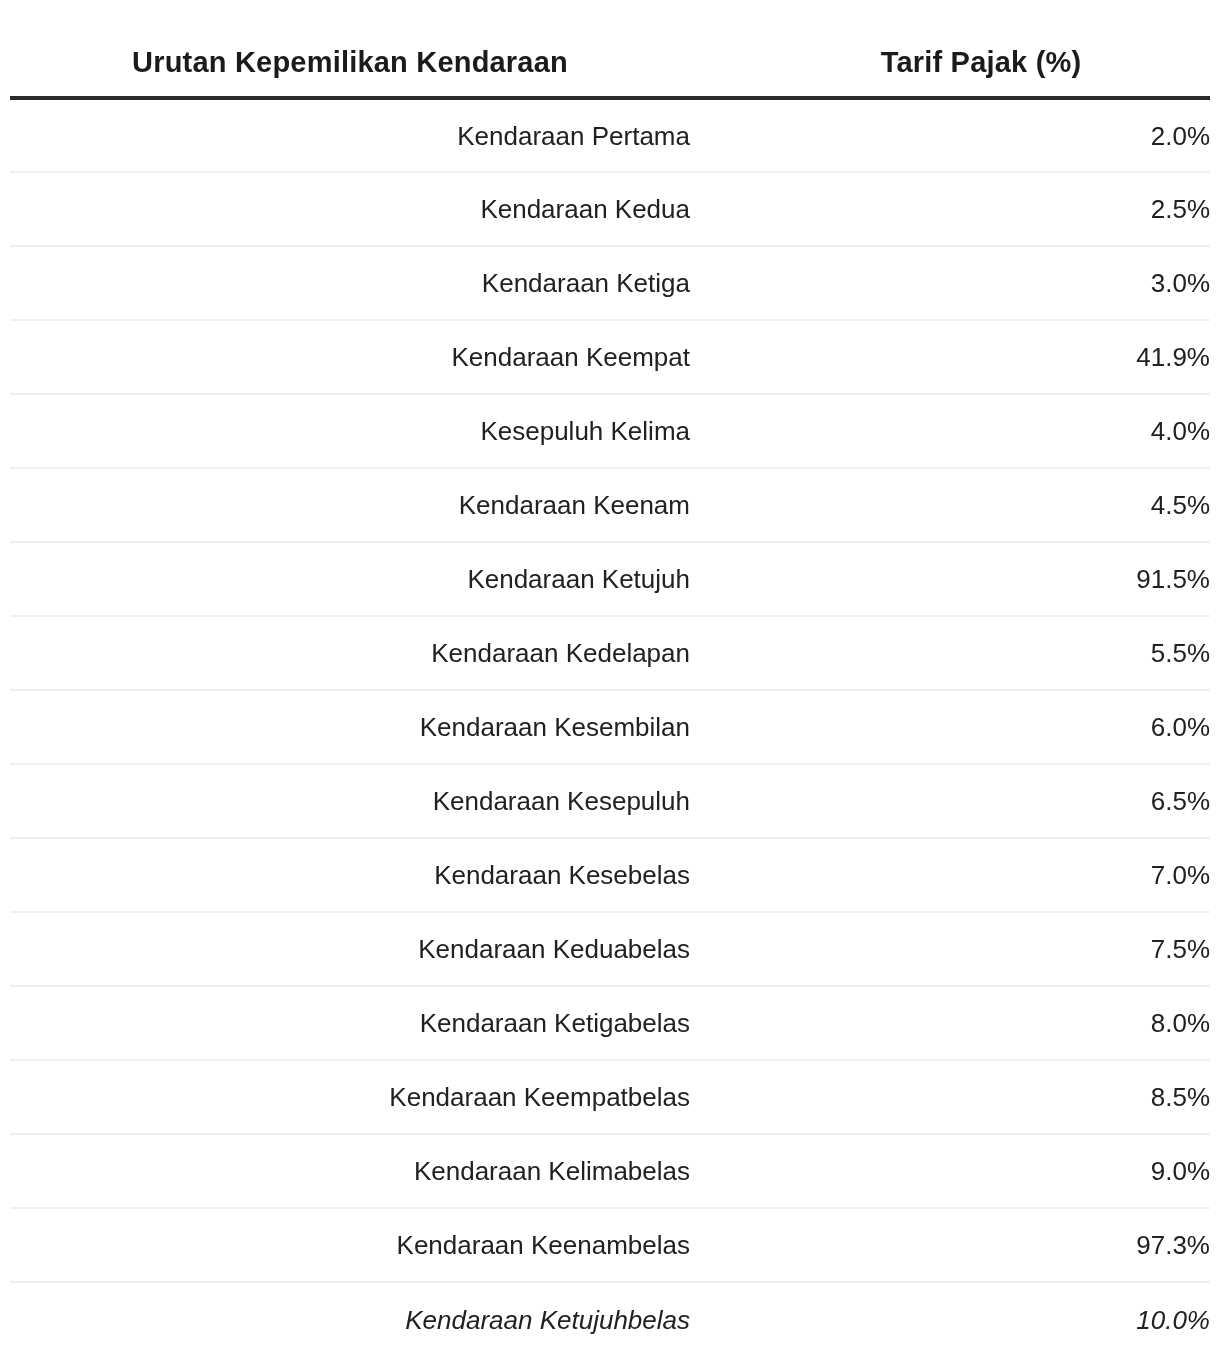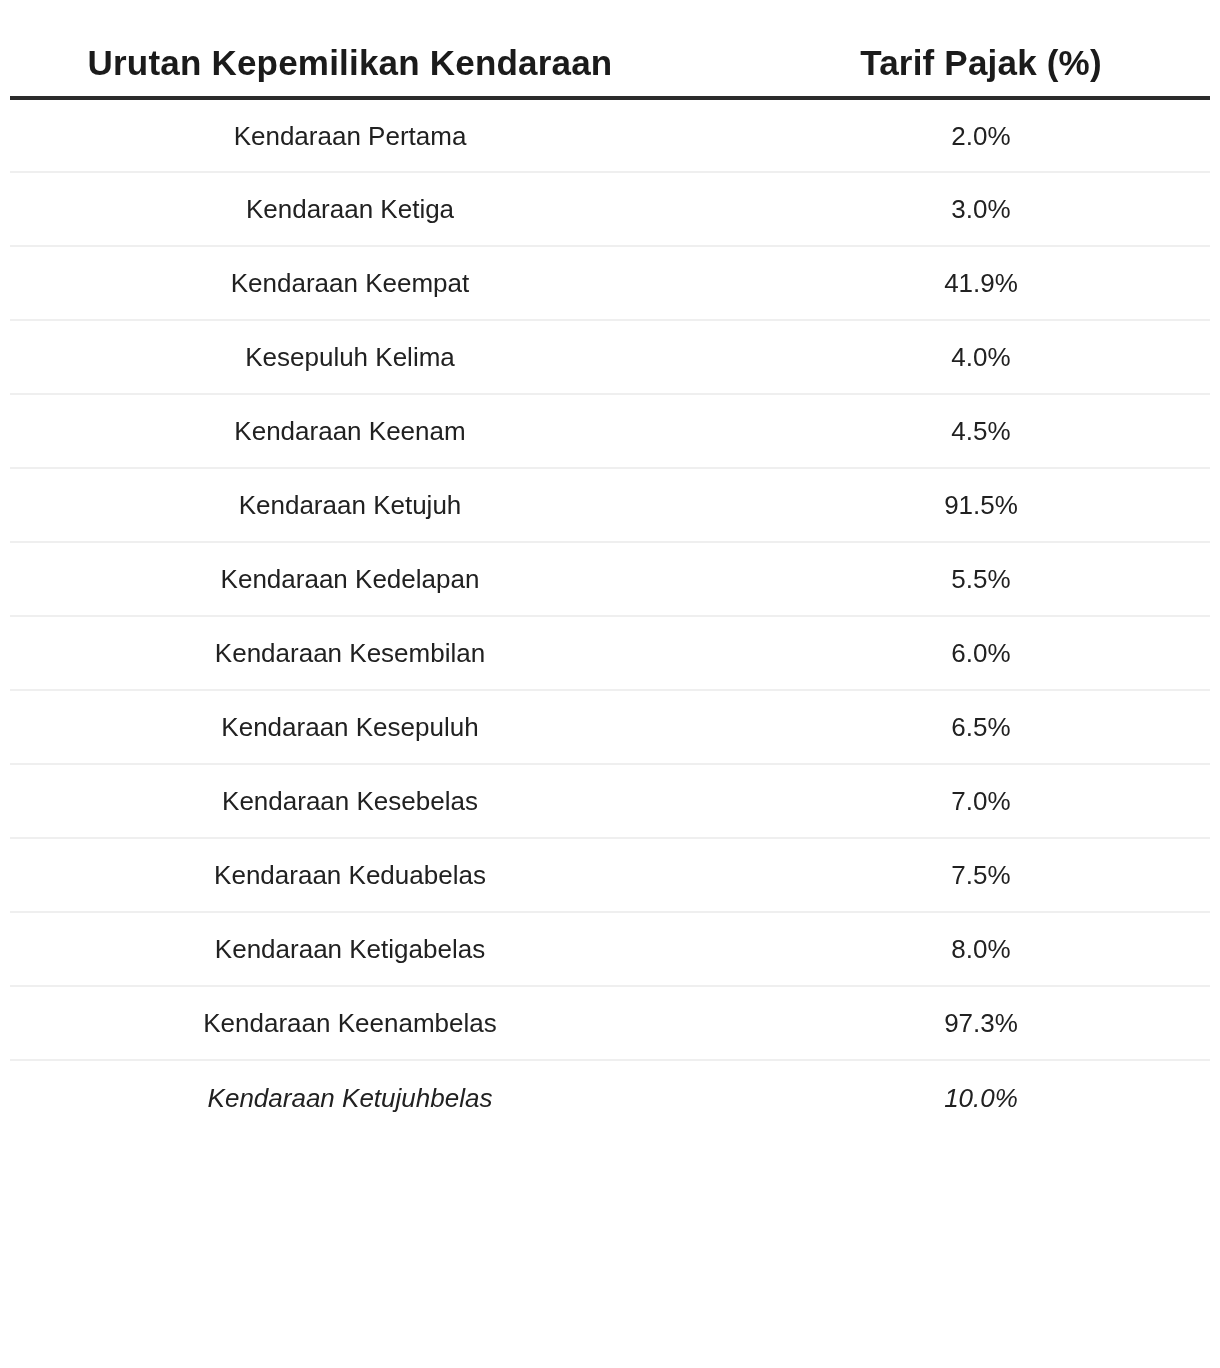--- a/index.html
+++ b/index.html
@@ -23,34 +23,34 @@
   }
   table.tax-table {
     width: 1200px;
     margin: 0 10px;
     border-collapse: collapse;
     table-layout: fixed;
   }
   col.col-order { width: 680px; }
   col.col-rate  { width: 520px; }
   table.tax-table th {
-    font-size: 35px;
+    font-size: 29px;
     line-height: 31px;
     font-weight: 700;
     color: var(--header-text);
     padding: 47px 0 18px 0;
     border-bottom: 4px solid var(--header-border);
     letter-spacing: 0.2px;
   }
   table.tax-table td {
     font-size: 26px;
     line-height: 30px;
     font-weight: 400;
     color: var(--text);
-    text-align: center;
+    text-align: right;
     height: 74px;
     padding: 0;
     border-bottom: 2px solid var(--row-divider);
   }
   table.tax-table th:nth-child(2),
   table.tax-table td:nth-child(2) {
     padding-left: 62px;
   }
   table.tax-table tbody tr:last-child td {
     border-bottom: none;
@@ -70,20 +70,24 @@
       <th>Urutan Kepemilikan Kendaraan</th>
       <th>Tarif Pajak (%)</th>
     </tr>
   </thead>
   <tbody id="table-body">
   <tr>
     <td>Kendaraan Pertama</td>
     <td>2.0%</td>
   </tr>
 
+  <tr>
+    <td>Kendaraan Kedua</td>
+    <td>2.5%</td>
+  </tr>
 
   <tr>
     <td>Kendaraan Ketiga</td>
     <td>3.0%</td>
   </tr>
 
   <tr>
     <td>Kendaraan Keempat</td>
     <td>41.9%</td>
   </tr>
@@ -126,21 +130,29 @@
   <tr>
     <td>Kendaraan Keduabelas</td>
     <td>7.5%</td>
   </tr>
 
   <tr>
     <td>Kendaraan Ketigabelas</td>
     <td>8.0%</td>
   </tr>
 
+  <tr>
+    <td>Kendaraan Keempatbelas</td>
+    <td>8.5%</td>
+  </tr>
 
+  <tr>
+    <td>Kendaraan Kelimabelas</td>
+    <td>9.0%</td>
+  </tr>
 
   <tr>
     <td>Kendaraan Keenambelas</td>
     <td>97.3%</td>
   </tr>
 
   <tr>
     <td>Kendaraan Ketujuhbelas</td>
     <td>10.0%</td>
   </tr>

